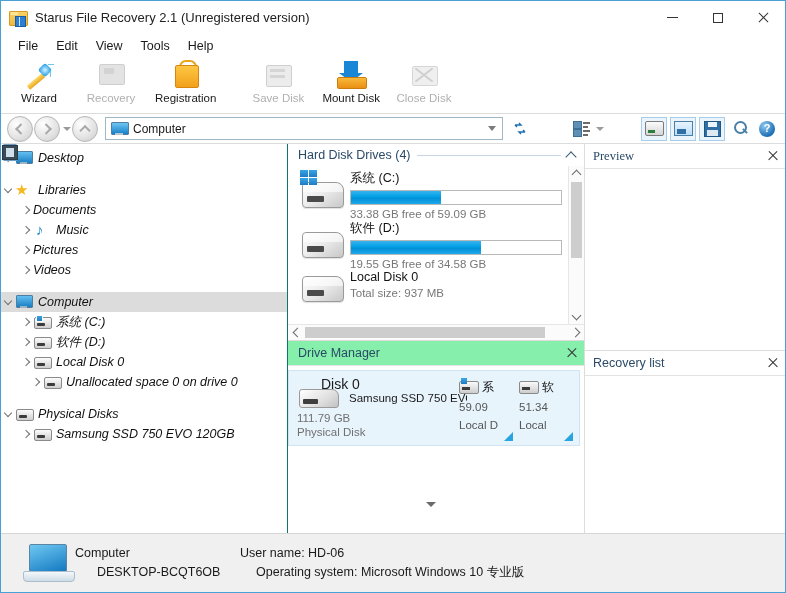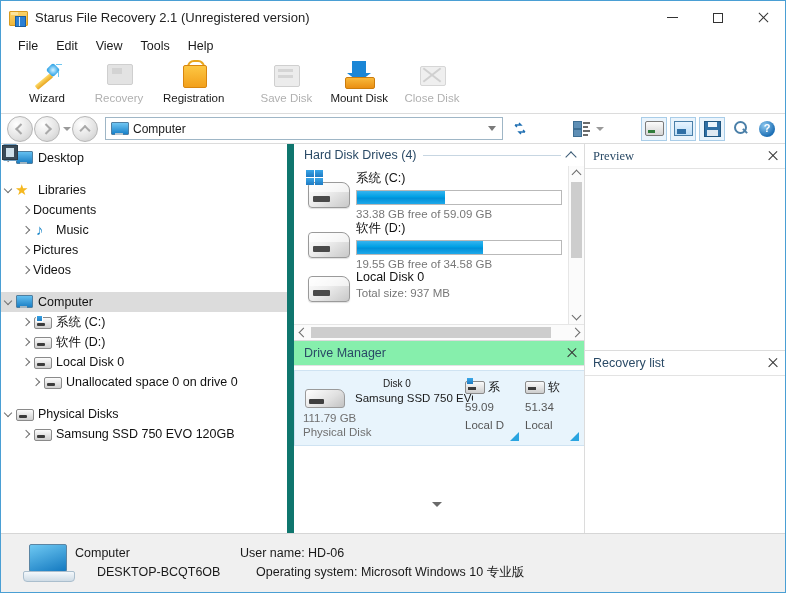--- a/index.html
+++ b/index.html
@@ -30,21 +30,21 @@
   .glyph-close{width:12px;height:12px;position:relative;}
   .glyph-close:before,.glyph-close:after{content:"";position:absolute;left:0;top:5px;width:13px;height:1px;background:#333;}
   .glyph-close:before{transform:rotate(45deg);}
   .glyph-close:after{transform:rotate(-45deg);}
 
   
   .menubar{height:23px;display:flex;align-items:center;padding-left:8px;background:#fff;flex:0 0 auto;}
   .menu-item{padding:3px 9px;font-size:12.5px;color:#1a1a1a;}
 
   
-  .toolbar{height:56px;display:flex;align-items:flex-start;padding-left:10px;background:#fff;
+  .toolbar{height:56px;display:flex;align-items:flex-start;padding-left:2px;background:#fff;
            border-bottom:1px solid #dcdcdc;flex:0 0 auto;}
   .tb-btn{width:auto;min-width:56px;padding:3px 8px 0 8px;display:flex;flex-direction:column;
           align-items:center;justify-content:flex-start;height:54px;}
   .tb-ico{height:30px;width:34px;position:relative;margin-bottom:2px;}
   .tb-lbl{font-size:11.5px;color:#1a1a1a;white-space:nowrap;}
   .tb-btn.disabled .tb-lbl{color:#b0b0b0;}
   .tb-sep{width:18px;}
 
   
   .wand{position:absolute;left:2px;top:3px;width:30px;height:26px;}
@@ -117,22 +117,22 @@
   .ico-mag{width:15px;height:15px;position:relative;}
   .ico-mag:before{content:"";position:absolute;left:1px;top:0;width:9px;height:9px;border:2px solid #4a7fa8;border-radius:50%;}
   .ico-mag:after{content:"";position:absolute;left:9px;top:9px;width:6px;height:2px;background:#4a7fa8;transform:rotate(45deg);}
   .ico-help{width:16px;height:16px;border-radius:50%;background:radial-gradient(circle at 35% 30%,#8ec9f0,#1d6fb5 70%);
             color:#fff;font-size:11px;font-weight:bold;display:flex;align-items:center;justify-content:center;line-height:1;}
 
   
   .body-row{flex:1 1 auto;display:flex;min-height:0;background:#fff;}
 
   
-  .tree{width:286px;flex:0 0 auto;background:#fff;border-right:7px solid #0f766e;
-        overflow:hidden;padding-top:4px;position:relative;}
+  .tree{width:286px;flex:0 0 auto;background:#fff;border-right:1px solid #0f766e;
+        overflow:hidden;padding-top:4px;position:relative;font-style:italic;}
   .tnode{height:20px;display:flex;align-items:center;white-space:nowrap;font-size:12.5px;}
   .tnode.sel{background:#dcdcdc;}
   .tw{width:14px;display:flex;align-items:center;justify-content:center;flex:0 0 auto;}
   .chev{width:5px;height:5px;border-right:1.6px solid #707070;border-bottom:1.6px solid #707070;}
   .chev.right{transform:rotate(-45deg);}
   .chev.down{transform:rotate(45deg);margin-top:-2px;}
   .tico{width:18px;height:16px;margin-right:5px;position:relative;flex:0 0 auto;}
   .tgap{height:12px;}
   
   .ic-monitor .scr{position:absolute;left:1px;top:1px;width:15px;height:11px;background:linear-gradient(#63bff0,#1a7ec4);border:1px solid #4e7e9f;border-radius:1px;}
@@ -209,21 +209,21 @@
   .dm-head .pane-title{color:#2a4a66;}
   .dm-body{flex:1 1 auto;position:relative;overflow:hidden;background:#fff;}
   .disk-card{position:absolute;left:0;top:4px;width:290px;height:74px;
              background:#e8f4fc;border:1px solid #cfe3f2;display:flex;}
   .disk-left{width:170px;position:relative;flex:0 0 auto;padding:6px 0 0 8px;box-sizing:border-box;}
   .dm-diskico{position:absolute;left:10px;top:14px;width:40px;height:24px;}
   .dm-diskico .d{position:absolute;left:0;top:4px;width:38px;height:17px;
       background:linear-gradient(145deg,#ffffff,#e0e0e0 60%,#c2c2c2);
       border:1px solid #9a9a9a;border-radius:3px 7px 3px 3px;}
   .dm-diskico .d:after{content:"";position:absolute;left:3px;top:9px;width:15px;height:5px;background:#3f3f3f;border-radius:1px;}
-  .dm-t1{margin-left:80px;font-size:10px;color:#1a1a1a;line-height:14px;}
+  .dm-t1{margin-left:24px;font-size:14px;color:#1a1a1a;line-height:14px;}
   .dm-t2{margin-left:52px;font-size:11.5px;color:#1a1a1a;line-height:14px;white-space:nowrap;overflow:hidden;width:118px;}
   .dm-t3{margin-top:6px;font-size:11.5px;color:#707070;line-height:14px;}
   .dm-t4{font-size:11.5px;color:#707070;line-height:14px;}
   .part{width:60px;position:relative;flex:0 0 auto;padding-top:8px;box-sizing:border-box;}
   .part-top{display:flex;align-items:center;height:16px;}
   .part-ico{width:18px;height:11px;background:linear-gradient(#fafafa,#cdcdcd);border:1px solid #8a8a8a;border-radius:2px;position:relative;flex:0 0 auto;}
   .part-ico:after{content:"";position:absolute;left:2px;top:5px;width:8px;height:3px;background:#3c3c3c;}
   .part-ico.win:before{content:"";position:absolute;left:1px;top:-4px;width:6px;height:6px;background:linear-gradient(#3aa7e8,#1e7ac0);}
   .part-name{font-size:12px;color:#111;margin-left:3px;overflow:hidden;white-space:nowrap;}
   .part-size{font-size:11.5px;color:#555;margin-top:6px;white-space:nowrap;overflow:hidden;}

